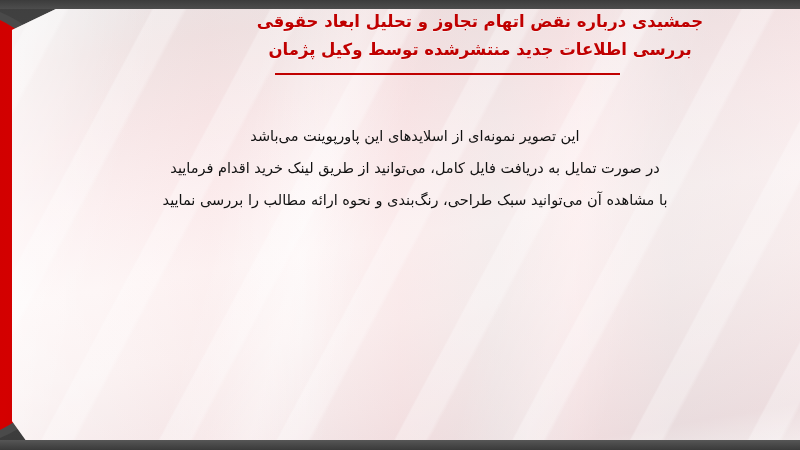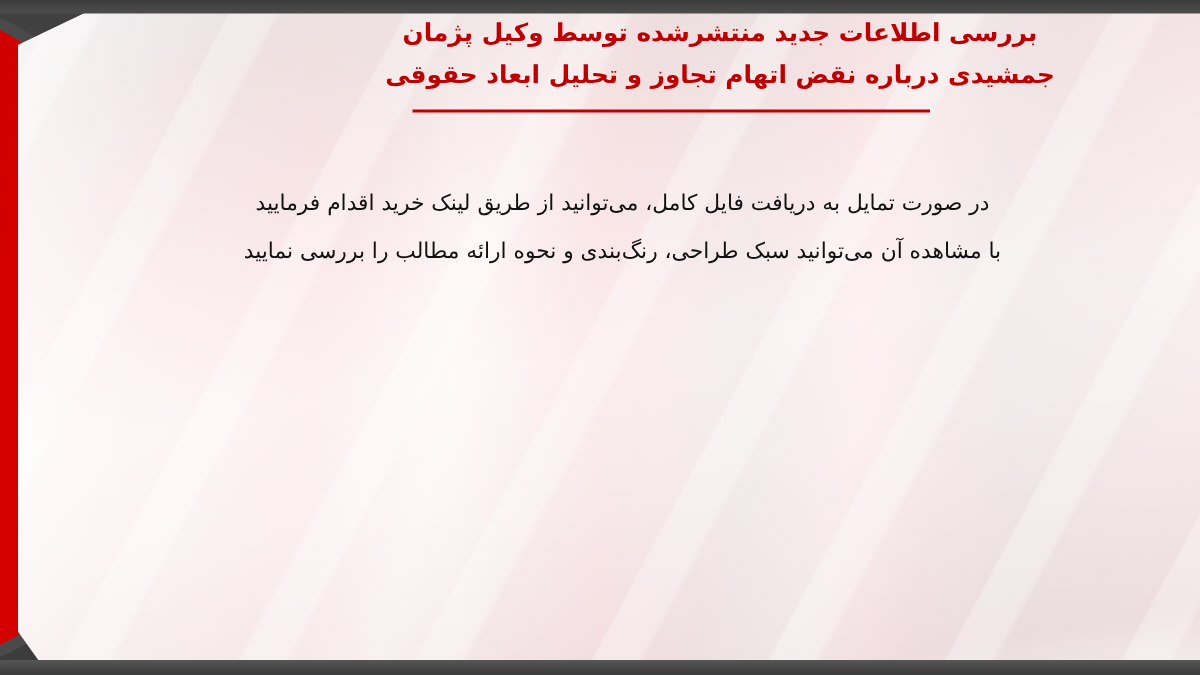--- a/index.html
+++ b/index.html
@@ -216,27 +216,28 @@
   <div class="red-ellipse"></div>
 
   <div class="panel"></div>
   <div class="panel-bands"></div>
   <div class="panel-stripes"></div>
   <div class="edge-highlight"></div>
 
   <div class="content">
 
     <div class="title">
+      <span class="title-line">جمشیدی درباره نقض اتهام تجاوز و تحلیل ابعاد حقوقی</span>
       <span class="title-line">بررسی اطلاعات جدید منتشرشده توسط وکیل پژمان</span>
-      <span class="title-line">جمشیدی درباره نقض اتهام تجاوز و تحلیل ابعاد حقوقی</span>
     </div>
 
     <div class="title-rule"></div>
 
     <div class="body-text">
+      <span class="body-line">این تصویر نمونه‌ای از اسلایدهای این پاورپوینت می‌باشد</span>
       <span class="body-line">در صورت تمایل به دریافت فایل کامل، می‌توانید از طریق لینک خرید اقدام فرمایید</span>
       <span class="body-line">با مشاهده آن می‌توانید سبک طراحی، رنگ‌بندی و نحوه ارائه مطالب را بررسی نمایید</span>
     </div>
 
   </div>
 
   <div class="top-shadow"></div>
   <div class="bottom-shadow"></div>
 
 </div>

